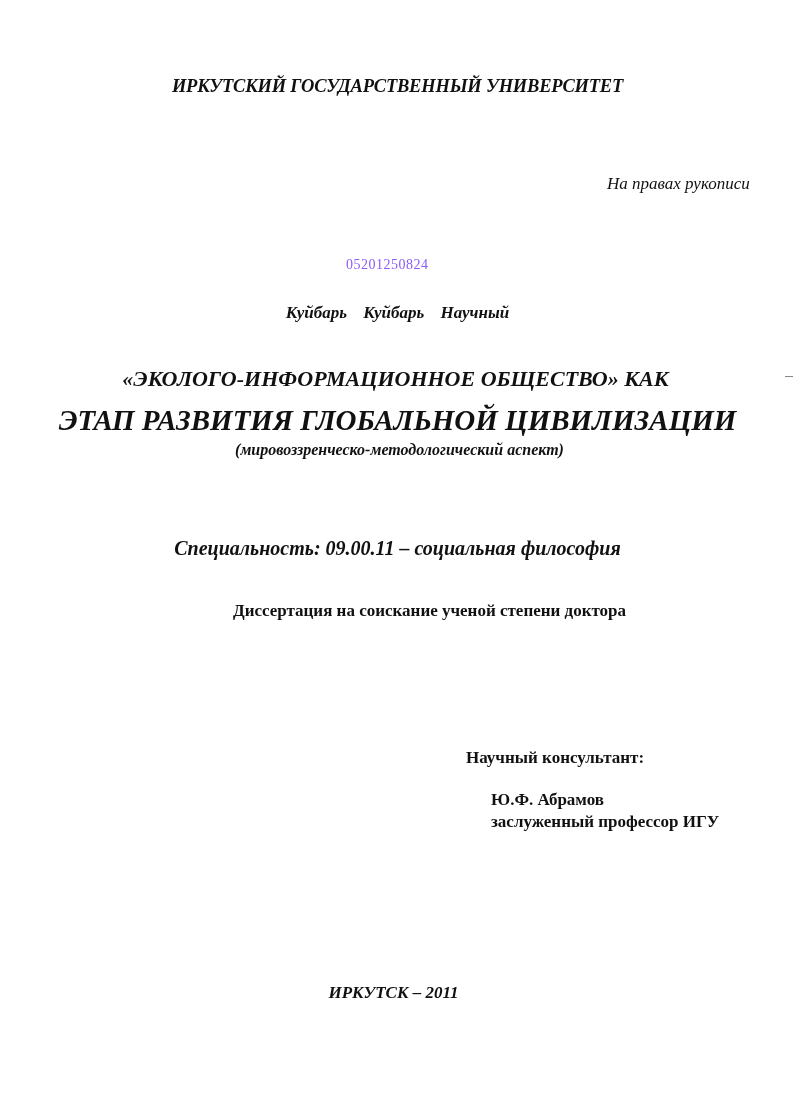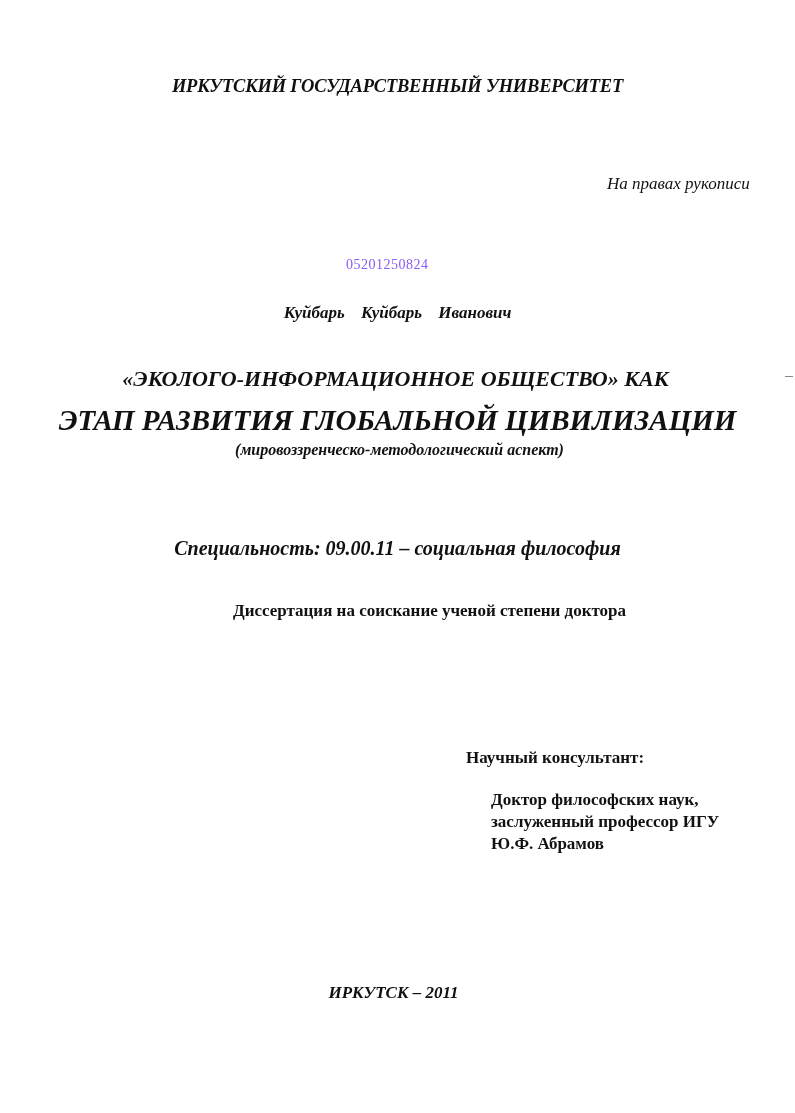--- a/index.html
+++ b/index.html
@@ -28,36 +28,35 @@
 
 <div id="university" class="abs center b">ИРКУТСКИЙ ГОСУДАРСТВЕННЫЙ УНИВЕРСИТЕТ</div>
 
 <div id="rights" class="abs">На правах рукописи</div>
 
 <div id="serial" class="abs">05201250824</div>
 
 <div id="author" class="abs center b">
   <span>Куйбарь</span>
   <span>Куйбарь</span>
-  <span>Иванович</span>
+  <span>Научный</span>
 </div>
 
 <div id="title1" class="abs center b">«ЭКОЛОГО-ИНФОРМАЦИОННОЕ ОБЩЕСТВО» КАК</div>
 <div id="title2" class="abs center b">ЭТАП РАЗВИТИЯ ГЛОБАЛЬНОЙ ЦИВИЛИЗАЦИИ</div>
 <div id="subtitle" class="abs center b">(мировоззренческо-методологический аспект)</div>
 
 <div id="dash-mark" class="abs"></div>
 
 <div id="specialty" class="abs center b">Специальность: 09.00.11 – социальная философия</div>
 
 <div id="degree" class="abs b" style="width:795px;text-align:center;left:0;padding-left:32px;">
   <div>Диссертация на соискание ученой степени доктора</div>
 </div>
 
 <div id="consultant" class="abs b">Научный консультант:</div>
 
 <div id="consultant-info" class="abs b">
-  <div>Доктор философских наук,</div>
+  <div>Ю.Ф. Абрамов</div>
   <div>заслуженный профессор ИГУ</div>
-  <div>Ю.Ф. Абрамов</div>
 </div>
 
 <div id="city" class="abs center b">ИРКУТСК – 2011</div>
 
 </body></html>

